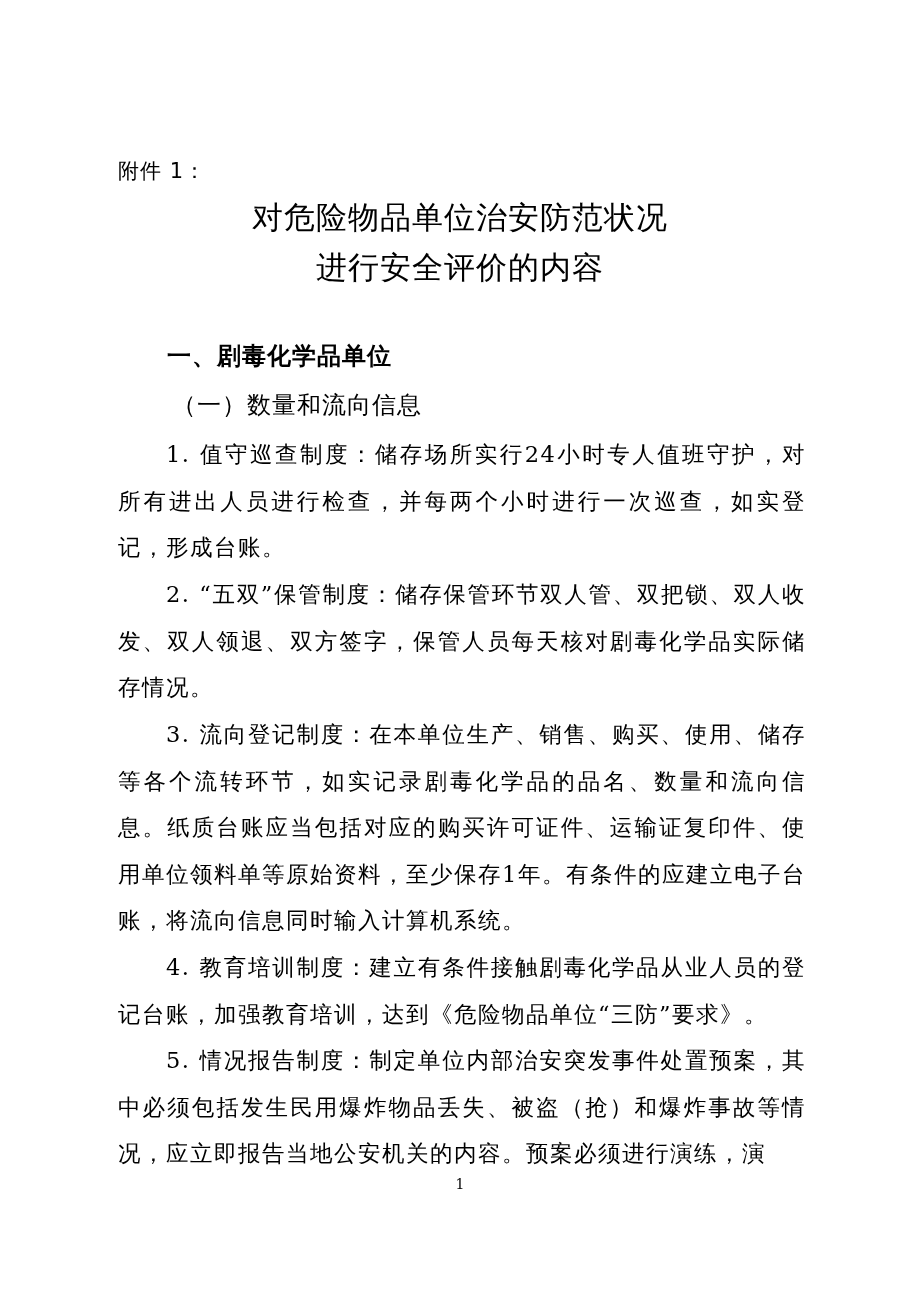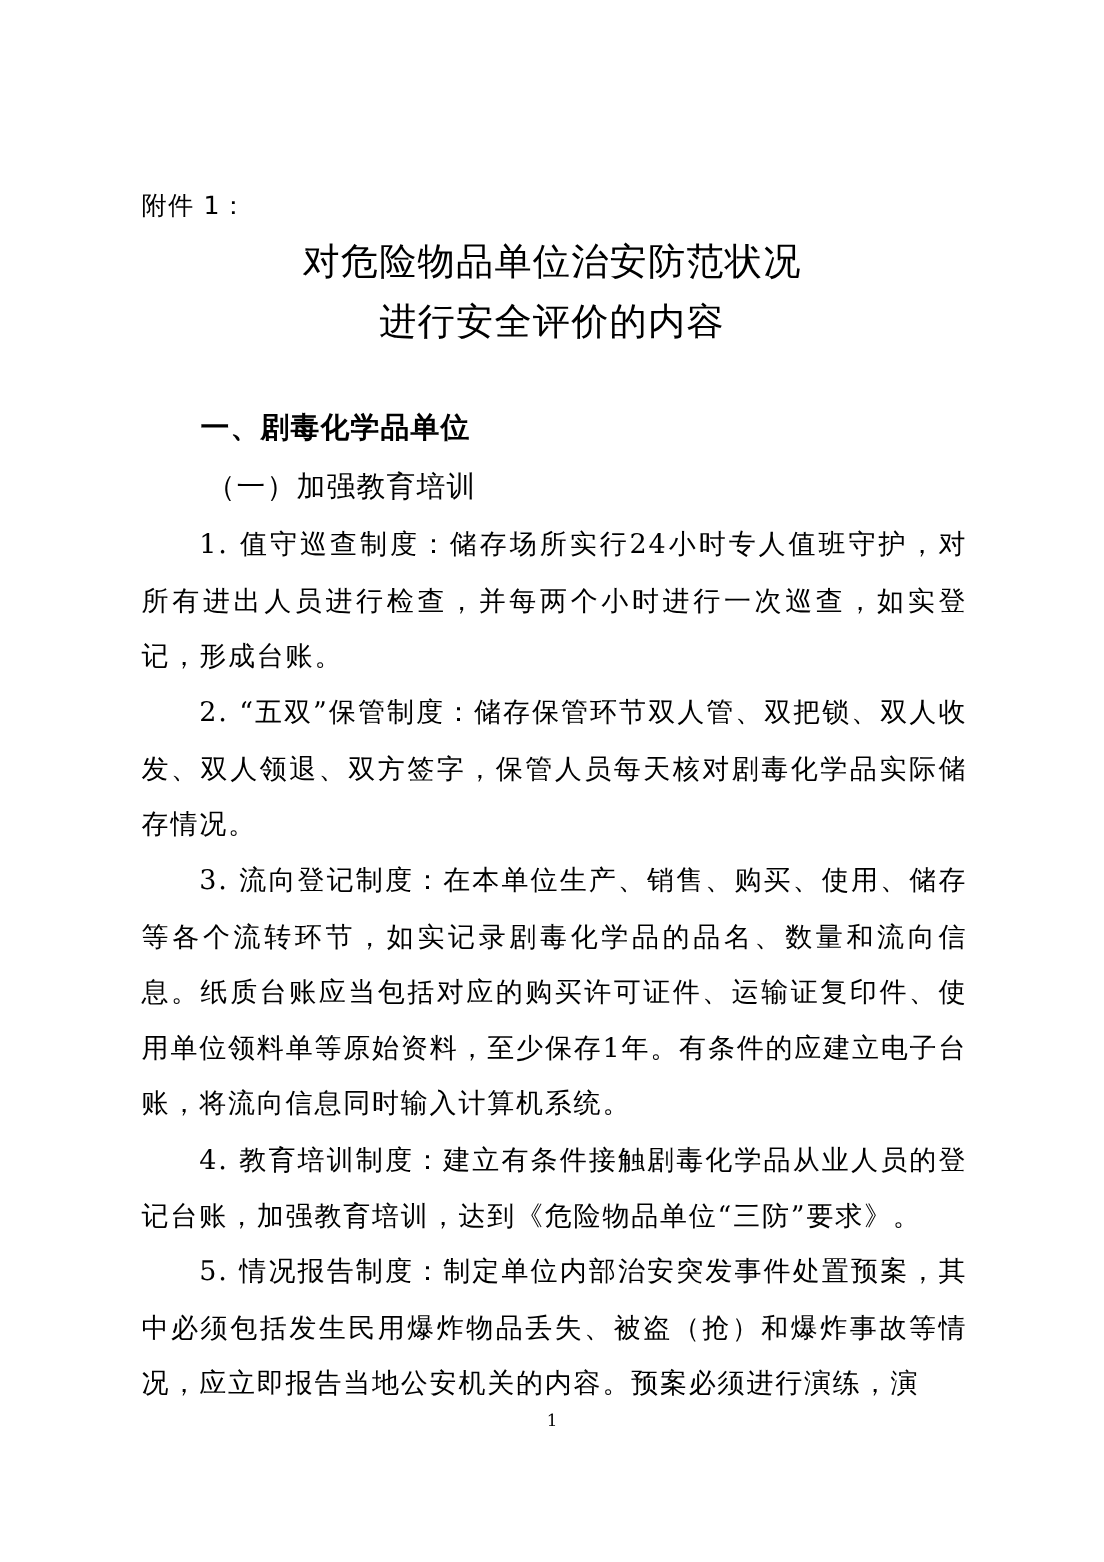--- a/index.html
+++ b/index.html
@@ -20,20 +20,20 @@
   .pnum { position:absolute; left:0; width:920px; text-align:center; top:1176px; font-family:"DejaVu Serif", serif; font-size:14px; }
 </style>
 </head>
 <body>
 
 <div class="page">
   <div class="attach">附件 1：</div>
   <div class="title t2">进行安全评价的内容</div>
   <div class="title t1">对危险物品单位治安防范状况</div>
   <div class="h1">一、剧毒化学品单位</div>
-  <div class="h2">（一）加强教育培训</div>
+  <div class="h2">（一）数量和流向信息</div>
   <div class="body p1">1. 值守巡查制度：储存场所实行24小时专人值班守护，对所有进出人员进行检查，并每两个小时进行一次巡查，如实登记，形成台账。</div>
   <div class="body p2">2. “五双”保管制度：储存保管环节双人管、双把锁、双人收发、双人领退、双方签字，保管人员每天核对剧毒化学品实际储存情况。</div>
   <div class="body p3">3. 流向登记制度：在本单位生产、销售、购买、使用、储存等各个流转环节，如实记录剧毒化学品的品名、数量和流向信息。纸质台账应当包括对应的购买许可证件、运输证复印件、使用单位领料单等原始资料，至少保存1年。有条件的应建立电子台账，将流向信息同时输入计算机系统。</div>
   <div class="body p4">4. 教育培训制度：建立有条件接触剧毒化学品从业人员的登记台账，加强教育培训，达到《危险物品单位“三防”要求》。</div>
   <div class="body p5">5. 情况报告制度：制定单位内部治安突发事件处置预案，其中必须包括发生民用爆炸物品丢失、被盗（抢）和爆炸事故等情况，应立即报告当地公安机关的内容。预案必须进行演练，演</div>
   <div class="pnum">1</div>
 </div>
 
 </body></html>

